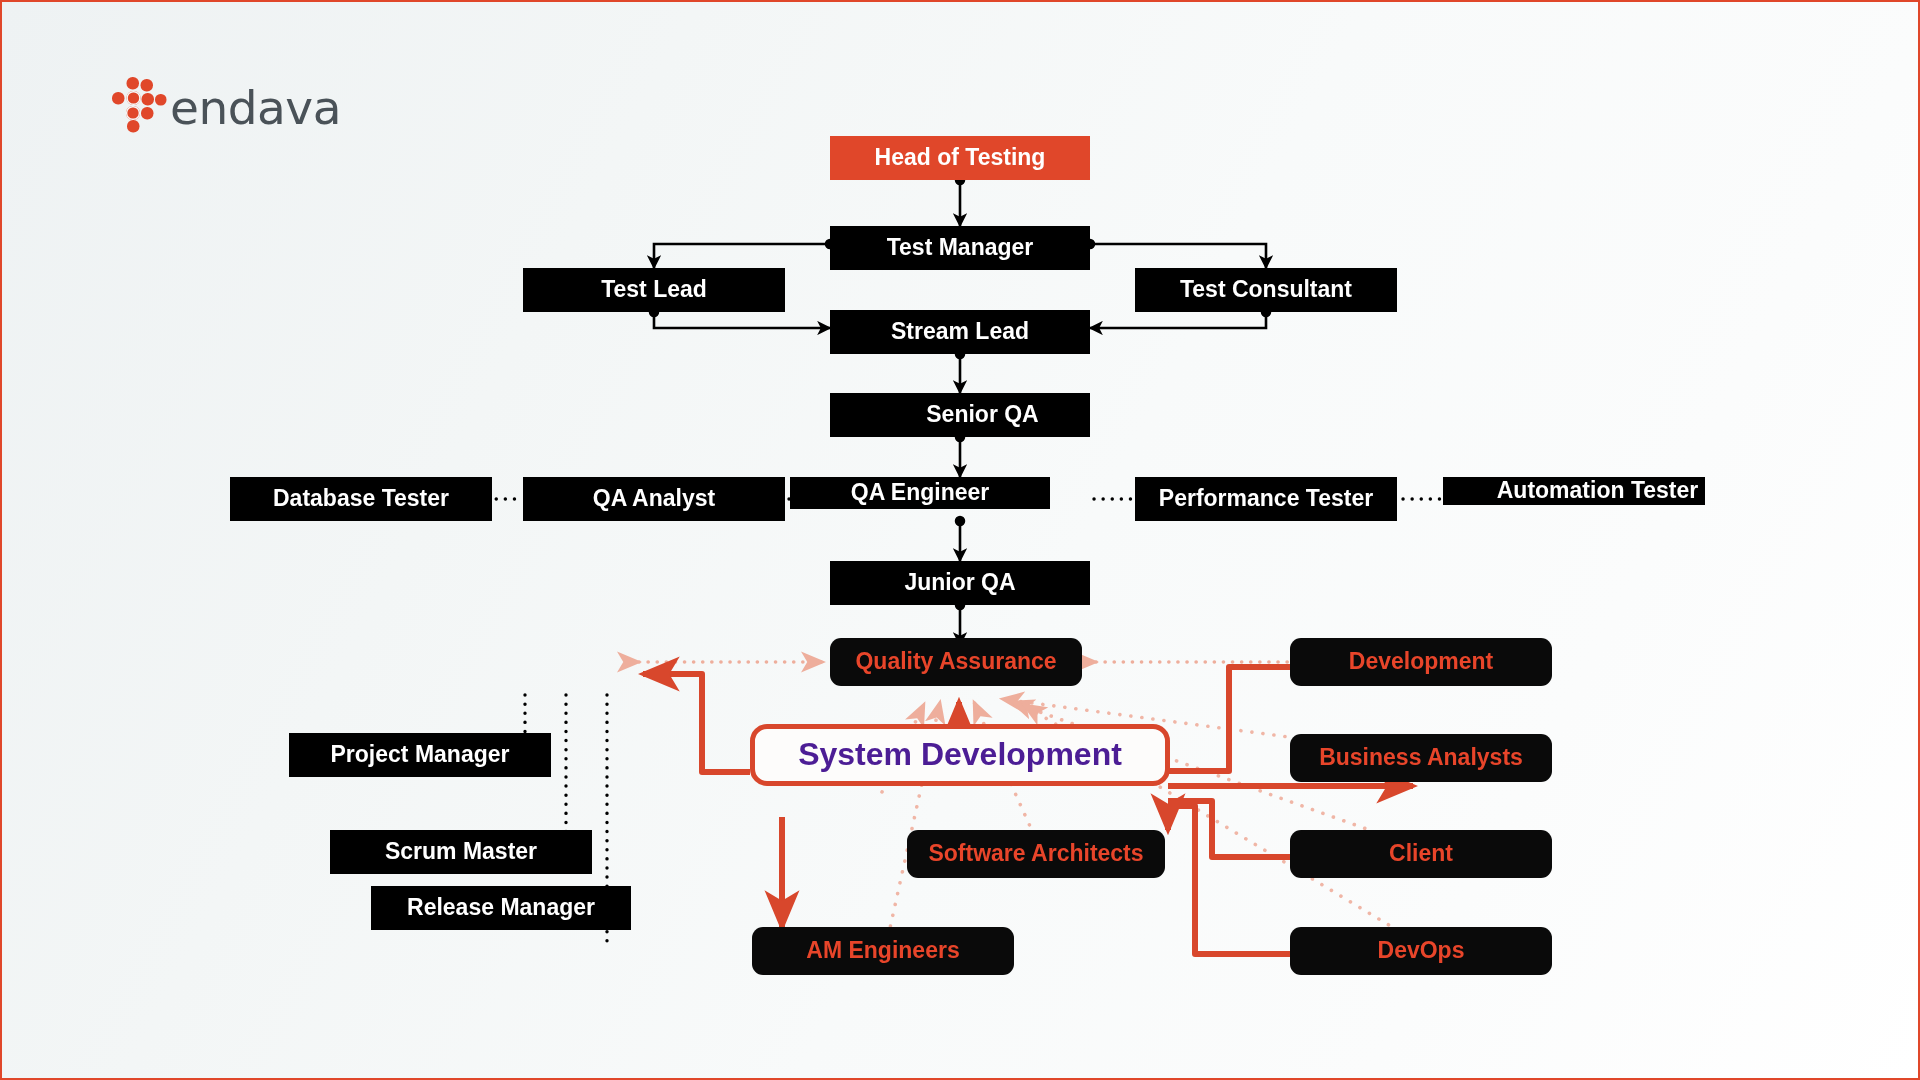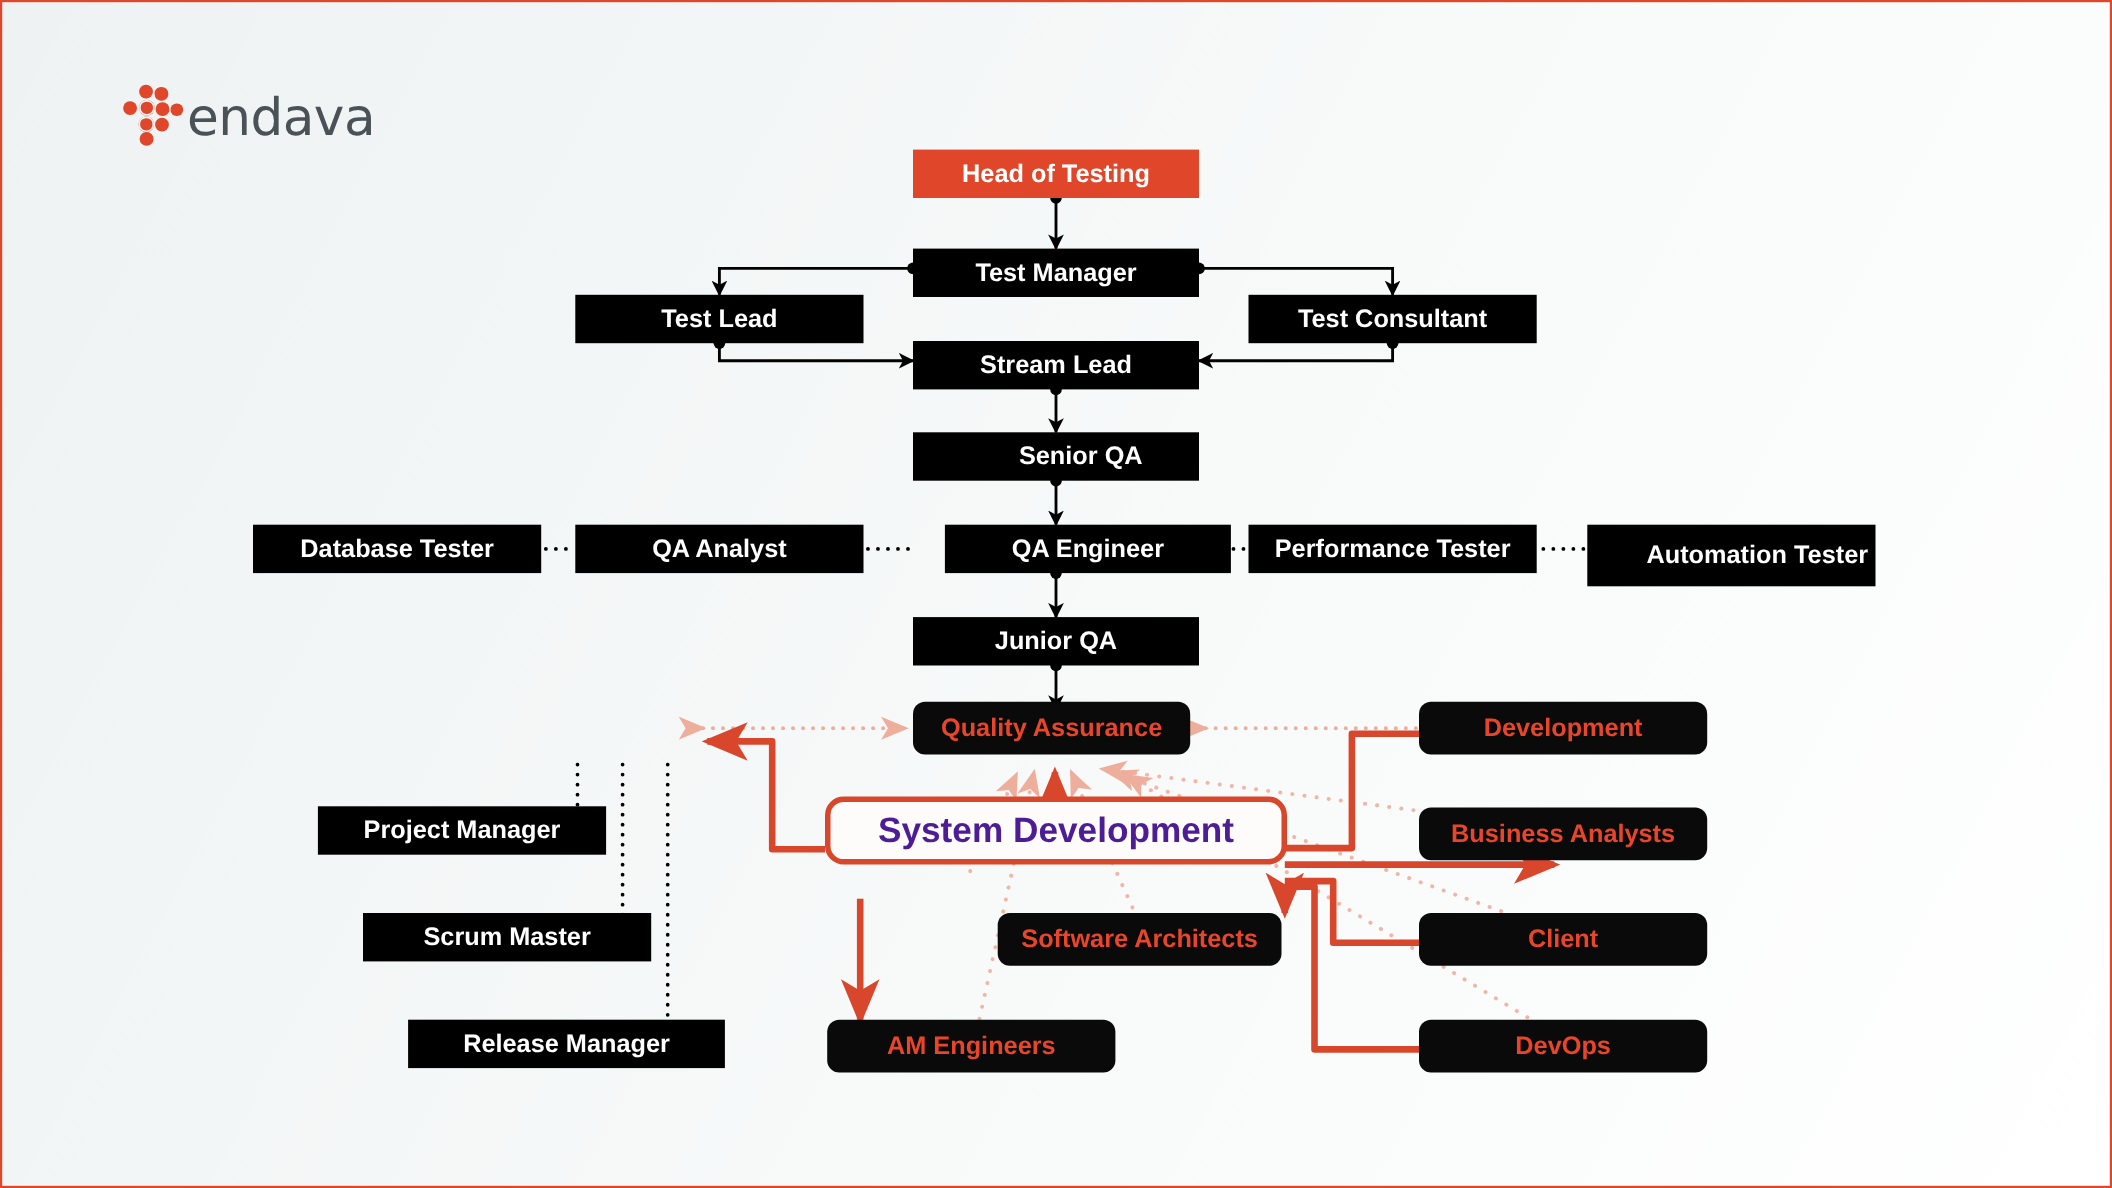--- a/index.html
+++ b/index.html
@@ -231,29 +231,29 @@
   </div>
 
   <div class="node hier" style="left:228px; top:475px; width:262px; height:44px;text-align:center;">
     <span class="lbl">Database Tester</span>
   </div>
 
   <div class="node hier" style="left:521px; top:475px; width:262px; height:44px;">
     <span class="lbl">QA Analyst</span>
   </div>
 
-  <div class="node hier" style="left:857px; top:475px; width:260px; height:44px;justify-content:center;">
+  <div class="node hier" style="left:788px; top:475px; width:260px; height:32px;justify-content:center;">
     <span class="lbl">QA Engineer</span>
   </div>
 
   <div class="node hier" style="left:1133px; top:475px; width:262px; height:44px;">
     <span class="lbl">Performance Tester</span>
   </div>
 
-  <div class="node hier" style="left:1441px; top:475px; width:262px; height:56px;padding-left:47px;">
+  <div class="node hier" style="left:1441px; top:475px; width:262px; height:28px;padding-left:47px;">
     <span class="lbl">Automation Tester</span>
   </div>
 
   <div class="node hier" style="left:828px; top:559px; width:260px; height:44px;">
     <span class="lbl">Junior QA</span>
   </div>
 
 
   <div class="node pill" style="left:828px; top:636px; width:252px; height:48px;">
     <span class="lbl">Quality Assurance</span>
@@ -288,17 +288,17 @@
   </div>
 
   <div class="node hier" style="left:287px; top:731px; width:262px; height:44px;">
     <span class="lbl">Project Manager</span>
   </div>
 
   <div class="node hier" style="left:328px; top:828px; width:262px; height:44px;">
     <span class="lbl">Scrum Master</span>
   </div>
 
-  <div class="node hier" style="left:369px; top:925px; width:288px; height:44px;">
+  <div class="node hier" style="left:369px; top:884px; width:260px; height:44px;">
     <span class="lbl">Release Manager</span>
   </div>
 
 </div>
 
 </body></html>

